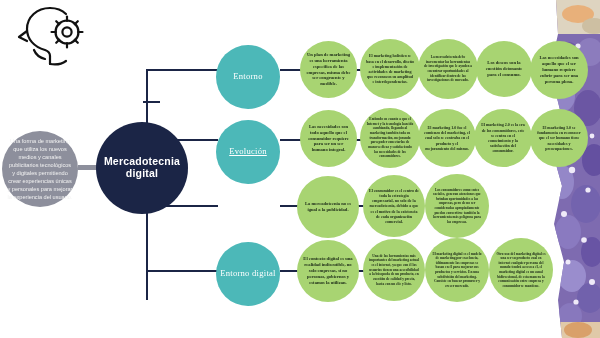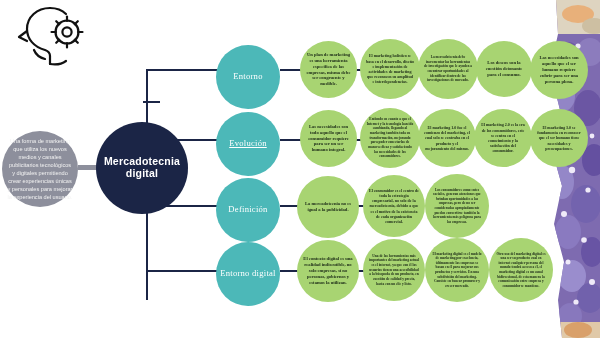--- a/index.html
+++ b/index.html
@@ -165,42 +165,39 @@
   <div class="node node-leaf" style="left:418px;top:39px;width:60px;height:60px;">
     <span>La mercadotecnia debe incrementar las herramientas de investigación que le ayuden a encontrar oportunidades al identificar dentro de las investigaciones de mercado.</span>
   </div>
   <div class="node node-leaf lg" style="left:476px;top:41px;width:56px;height:56px;">
     <span>Los deseos son la cuestión detonante para el consumo.</span>
   </div>
   <div class="node node-leaf lg" style="left:530px;top:41px;width:58px;height:58px;">
     <span>Las necesidades son aquello que el ser humano requiere cubrir para ser una persona plena.</span>
   </div>
 
-  <div class="node node-branch" style="left:216px;top:112px;width:64px;height:64px;text-decoration:underline;">
+  <div class="node node-branch" style="left:216px;top:120px;width:64px;height:64px;text-decoration:underline;">
     <span>Evolución</span>
   </div>
   <div class="node node-leaf lg" style="left:300px;top:110px;width:57px;height:57px;">
     <span>Las necesidades son todo aquello que el consumidor requiere para ser un ser humano integral.</span>
   </div>
   <div class="node node-leaf" style="left:360px;top:108px;width:60px;height:60px;">
     <span>Entiendo en cuanto a que el Internet y la tecnología han ido cambiando, llegando al marketing también toda su transformación, mejorando para poder conectarlas de manera eficaz y satisfaciendo las necesidades de los consumidores.</span>
   </div>
   <div class="node node-leaf md" style="left:418px;top:109px;width:58px;height:58px;">
     <span>El marketing 1.0 fue el comienzo del marketing, el cual solo se centraba en el producto y el mejoramiento del mismo.</span>
   </div>
   <div class="node node-leaf md" style="left:474px;top:109px;width:58px;height:58px;">
     <span>El marketing 2.0 es la era de los consumidores, este se centra en el conocimiento y la satisfacción del consumidor.</span>
   </div>
   <div class="node node-leaf md" style="left:530px;top:109px;width:58px;height:58px;">
     <span>El marketing 3.0 se fundamenta en reconocer que el ser humano tiene necesidades y preocupaciones.</span>
   </div>
 
-  <div class="node node-branch" style="left:216px;top:178px;width:64px;height:64px;">
-    <span>Definición</span>
-  </div>
   <div class="node node-leaf lg" style="left:297px;top:176px;width:62px;height:62px;">
     <span>La mercadotecnia no es igual a la publicidad.</span>
   </div>
   <div class="node node-leaf md" style="left:363px;top:175px;width:62px;height:62px;">
     <span>El consumidor es el centro de toda la estrategia empresarial, no solo de la mercadotecnia, debido a que es el motivo de la existencia de cada organización comercial.</span>
   </div>
   <div class="node node-leaf" style="left:425px;top:174px;width:64px;height:64px;">
     <span>Los consumidores como entes sociales, generan atenciones que brindan oportunidades a las empresas, pero de no ser consideradas apropiadamente pueden convertirse también la herramienta más peligrosa para las empresas.</span>
   </div>
 

